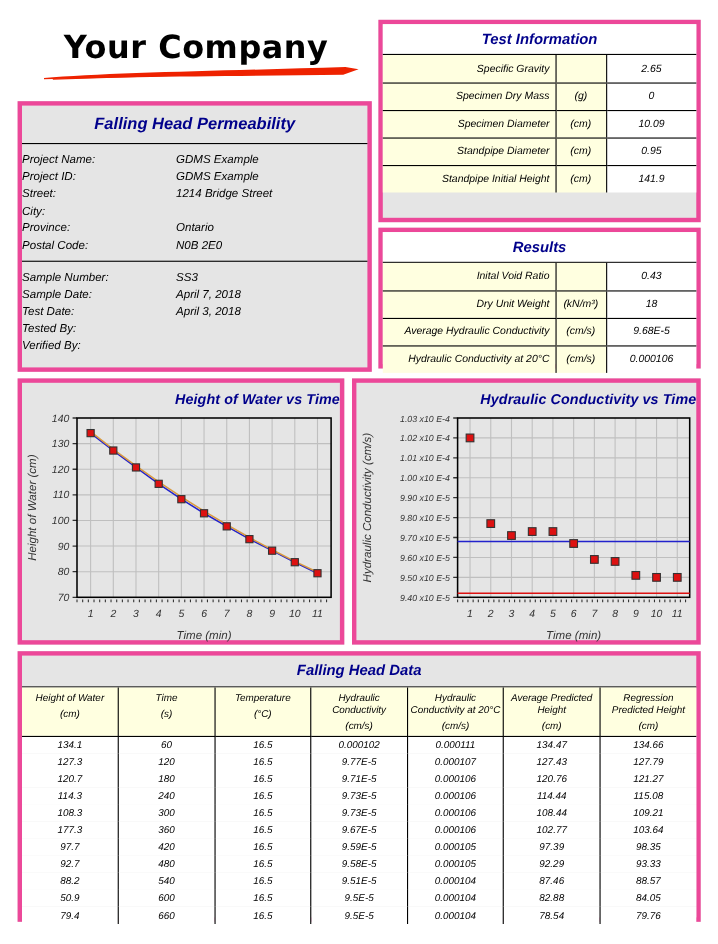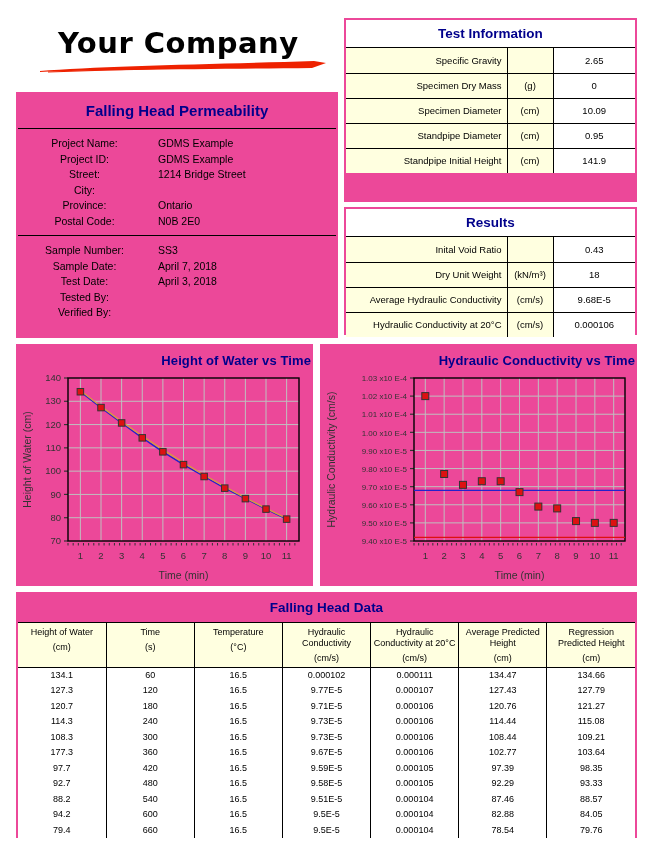--- a/index.html
+++ b/index.html
@@ -5,21 +5,21 @@
   * { box-sizing: border-box; }
   html, body {
     margin: 0; padding: 0;
     background: #ffffff;
     font-family: "Liberation Sans", sans-serif;
   }
   body { width: 653px; height: 858px; position: relative; overflow: hidden; }
 
   .page { position: relative; width: 653px; height: 858px; }
 
-  .box { border: 2px solid #ec4899; background: #ec4899; position: absolute; }
+  .box { border: 4px solid #ec4899; background: #e5e5e5; position: absolute; font-style: italic; }
 
   
   #logo-area { position: absolute; left: 16px; top: 18px; width: 322px; height: 62px; }
   #logo-text {
     font-family: "DejaVu Sans", sans-serif;
     font-weight: bold;
     font-size: 29px;
     letter-spacing: 0.5px;
     color: #000;
     position: absolute;
@@ -35,21 +35,21 @@
     text-align: center;
     color: #00008B;
     font-weight: bold;
     font-size: 15px;
     padding: 8px 0 9px 0;
     border-bottom: 1px solid #000;
   }
   .info-group { padding: 7px 0 6px 0; }
   #info-group-1 { border-bottom: 1px solid #000; }
   .info-row { display: flex; font-size: 10.5px; line-height: 15.5px; color: #000; }
-  .info-label { width: 140px; text-align: center; padding-right: 7px; white-space: nowrap; }
+  .info-label { width: 140px; text-align: left; padding-right: 7px; white-space: nowrap; }
   .info-value { flex: 1; text-align: left; white-space: nowrap; }
 
   
   #test-info-box { left: 344px; top: 18px; width: 293px; height: 184px; }
   #results-box { left: 344px; top: 207px; width: 293px; height: 128px; }
 
   .tbl-title {
     text-align: center;
     color: #00008B;
     font-weight: bold;
@@ -551,21 +551,21 @@
           <tr>
             <td>88.2</td>
             <td>540</td>
             <td>16.5</td>
             <td>9.51E-5</td>
             <td>0.000104</td>
             <td>87.46</td>
             <td>88.57</td>
           </tr>
           <tr>
-            <td>94.2</td>
+            <td>50.9</td>
             <td>600</td>
             <td>16.5</td>
             <td>9.5E-5</td>
             <td>0.000104</td>
             <td>82.88</td>
             <td>84.05</td>
           </tr>
           <tr>
             <td>79.4</td>
             <td>660</td>

